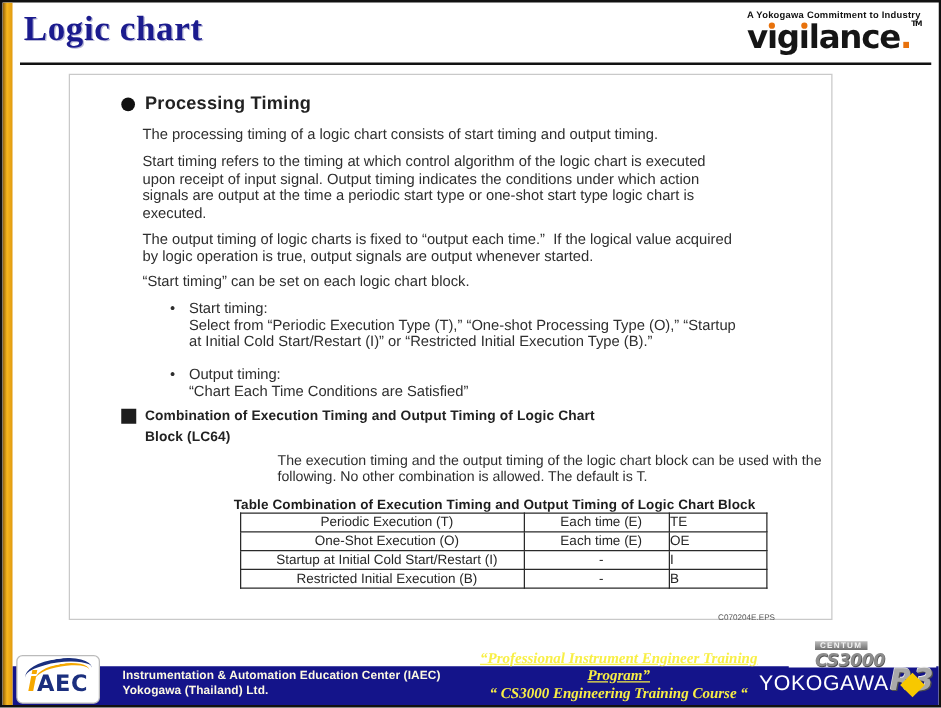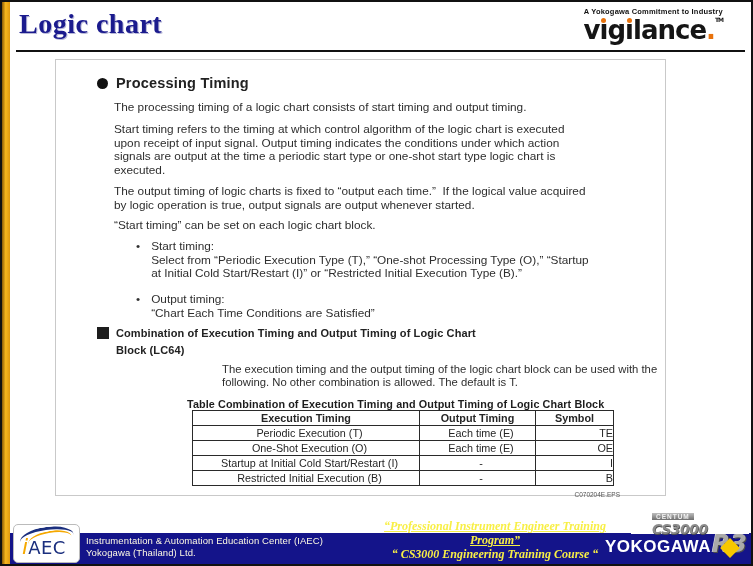--- a/index.html
+++ b/index.html
@@ -21,21 +21,21 @@
     position:absolute; left:17px; top:6px;
     font-family:"Liberation Serif", serif;
     font-weight:bold; font-size:28px; color:#1b1b8e;
     text-shadow:1px 1px 0 #b9b9d8;
     letter-spacing:0.5px;
   }
   .title-rule {
     position:absolute; left:14px; right:6px; top:48px; height:2px;
     background:#111;
   }
-  .vigilance { position:absolute; right:28px; top:5px; text-align:center; z-index:2; }
+  .vigilance { position:absolute; right:14px; top:5px; text-align:left; z-index:2; }
   .vig-tagline { font-size:7.5px; font-weight:bold; color:#111; letter-spacing:0.2px; }
   .vig-word {
     font-family:"DejaVu Sans", sans-serif; font-weight:bold;
     font-size:26px; color:#151515; letter-spacing:-1px; line-height:1;
     margin-top:1px;
   }
   .iwrap { position:relative; display:inline-block; }
   .iwrap .tittle {
     position:absolute; left:50%; margin-left:-2.5px; top:1px;
     width:5px; height:5px; border-radius:50%;
@@ -83,21 +83,21 @@
     background:#fff;
   }
   table.data col.c1 { width:227px; }
   table.data col.c2 { width:116px; }
   table.data col.c3 { width:78px; }
   table.data th, table.data td {
     border:1px solid #2a2a2a; font-size:10.8px; color:#262626;
     height:15px; padding:0 0 0 7px; text-align:center; font-weight:normal;
   }
   table.data th { font-weight:bold; text-align:center; padding:0; }
-  table.data td.sym { text-align:right; padding:0; }
+  table.data td.sym { text-align:left; padding:0; }
   .eps-caption {
     position:absolute; left:468px; top:489px; width:150px; text-align:right;
     font-size:6.5px; color:#555;
   }
   
   .footer-bar {
     position:absolute; left:8px; right:0; bottom:0; height:31px;
     background:#14148a; z-index:1;
   }
   .centum-logo {
@@ -120,47 +120,47 @@
     font-size:24px; line-height:24px; color:#a9a9a9;
     text-shadow:1px 1px 0 #4d4d4d, -0.5px -0.5px 0 #e8e8e8;
     margin-right:2px;
     margin-top:48px;
   }
   .iaec-logo {
     position:absolute; left:11px; bottom:1px; width:67px; height:39px;
     background:#fff; border:1px solid #bbb; border-radius:5px; z-index:3;
     overflow:hidden;
   }
-  .iaec-text { position:absolute; left:8px; bottom:3px; font-weight:normal; font-family:"DejaVu Sans", sans-serif;text-align:center; }
+  .iaec-text { position:absolute; left:8px; bottom:3px; font-weight:bold; font-family:"DejaVu Sans", sans-serif;text-align:center; }
   .iaec-i { color:#f5a800; font-size:22px; font-style:italic; }
   .iaec-aec { color:#1b2f7e; font-size:18px; letter-spacing:0.5px; }
   .swoosh-blue {
     position:absolute; left:6px; top:2px; width:54px; height:22px;
     border-top:3px solid #1b2f7e; border-radius:50%;
     transform:rotate(-8deg);
   }
   .swoosh-gold {
     position:absolute; left:14px; top:6px; width:44px; height:18px;
     border-top:2px solid #f5a800; border-radius:50%;
     transform:rotate(-10deg);
   }
   .footer-org {
-    position:absolute; left:84px; bottom:5px; z-index:2;
-    font-size:9.5px; font-weight:normal; color:#fdf9e3; line-height:12px;
+    position:absolute; left:96px; bottom:5px; z-index:2;
+    font-size:9.5px; font-weight:bold; color:#fdf9e3; line-height:12px;
     letter-spacing:0.1px;
   }
   .footer-program {
     position:absolute; left:368px; bottom:3px; width:250px; z-index:2;
     text-align:center; font-family:"Liberation Serif", serif; font-style:italic;
     font-weight:bold; font-size:12px; color:#f8ef45; line-height:14px;
   }
   .footer-program .u { text-decoration:underline; }
   .yokogawa {
     position:absolute; right:40px; bottom:7px; z-index:2;
-    font-family:"Liberation Sans", sans-serif; font-weight:bold;
+    font-family:"Liberation Sans", sans-serif; font-weight:normal;
     font-size:17px; color:#fff; letter-spacing:0.5px;
   }
   .diamond {
     position:absolute; right:14px; bottom:9px; z-index:2;
     width:14px; height:14px; background:#f7c800; transform:rotate(45deg);
   }
 </style>
 </head>
 <body>
 
@@ -214,25 +214,20 @@
 
 <div class="tbl-title">Table  Combination of Execution Timing and Output Timing of Logic Chart Block</div>
 
 <table class="data">
   <colgroup>
       <col class="c1">
       <col class="c2">
       <col class="c3">
     </colgroup>
   <tbody>
-      <tr>
-    <th>Execution Timing</th>
-    <th>Output Timing</th>
-    <th>Symbol</th>
-  </tr>
   <tr>
     <td>Periodic Execution (T)</td>
     <td>Each time (E)</td>
     <td class="sym">TE</td>
   </tr>
   <tr>
     <td>One-Shot Execution (O)</td>
     <td>Each time (E)</td>
     <td class="sym">OE</td>
   </tr>

